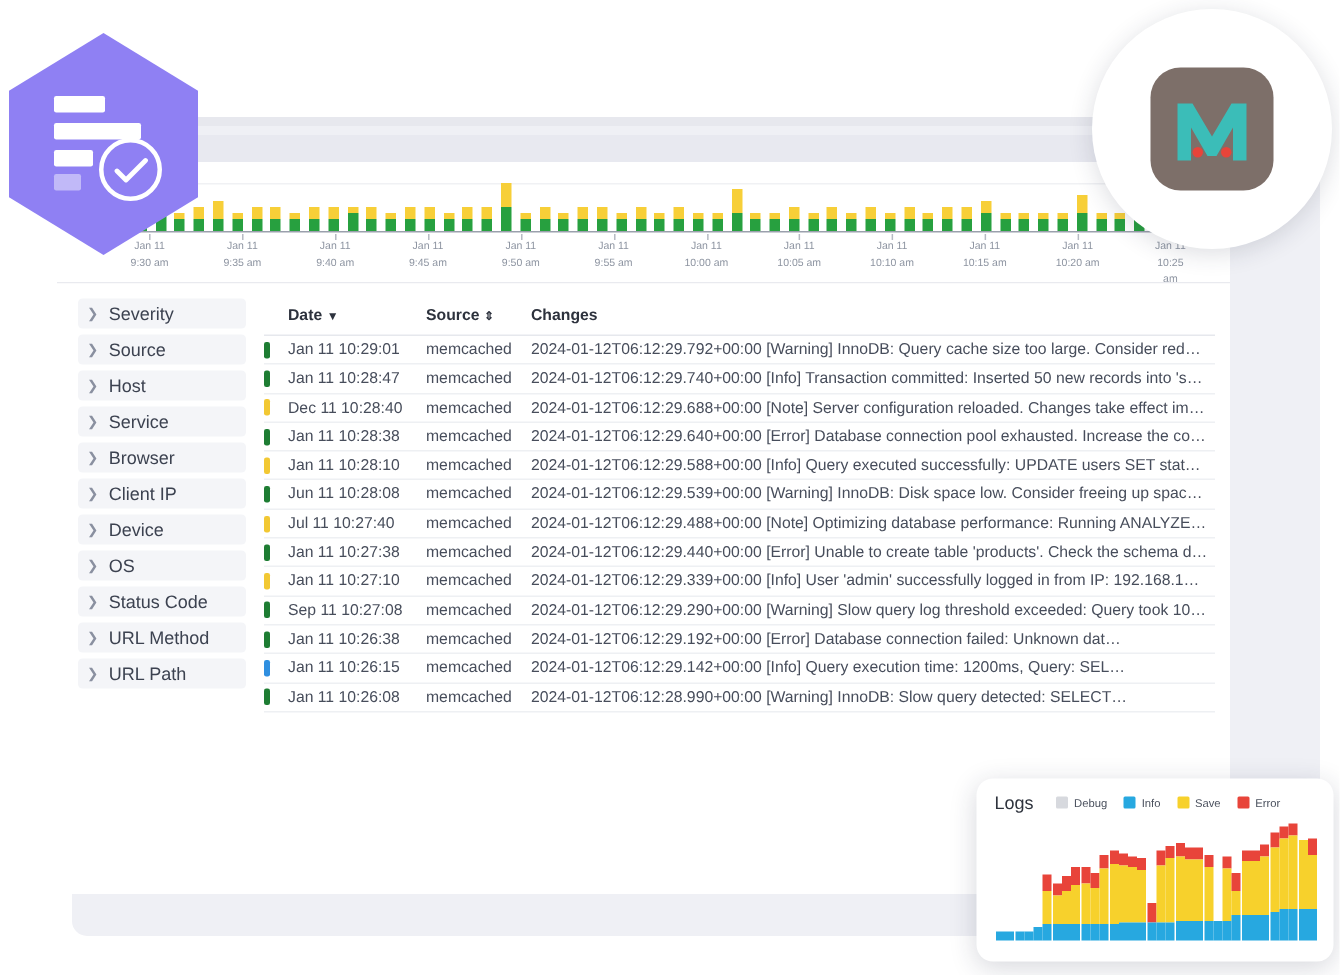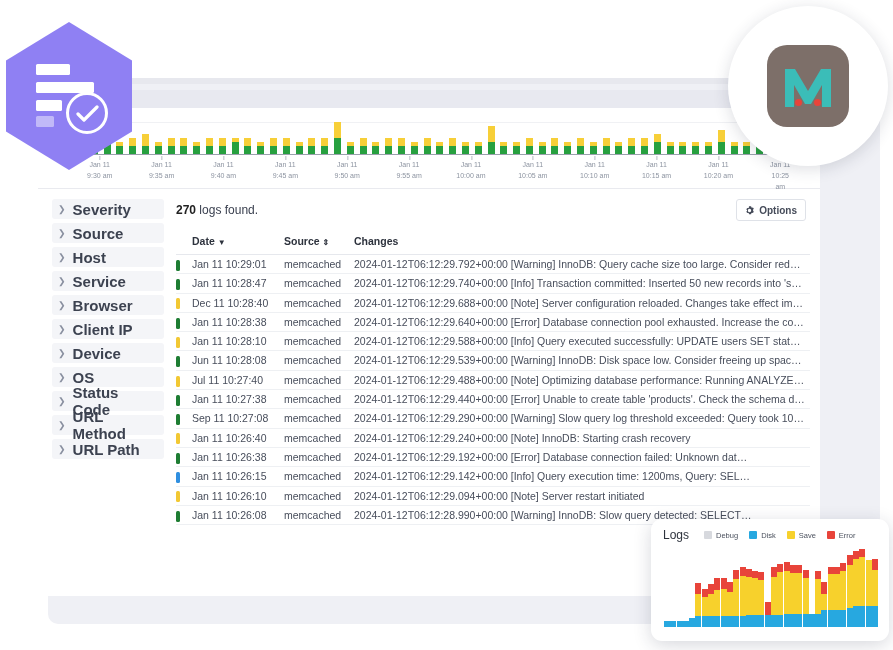--- a/index.html
+++ b/index.html
@@ -113,21 +113,21 @@
     font-family: "Liberation Sans", sans-serif;
   }
   .search-box input::placeholder { color: #b8bcc6; }
 
   .facet {
     display: flex; align-items: center; gap: 7px;
     height: 20px; margin-bottom: 4px; padding: 0 6px;
     background: #f4f5f8; border-radius: 3px; cursor: pointer;
   }
   .facet .chev { color: #8a90a0; font-size: 9px; line-height: 1; }
-  .facet .flabel { font-size: 15px; font-weight: 700; color: #3c4250; }
+  .facet .flabel { font-size: 12px; font-weight: 400; color: #3c4250; }
 
   .results { flex: 1; padding: 10px 10px 0 4px; min-width:0; }
   .results-head {
     display: flex; align-items: center; justify-content: space-between;
     margin-bottom: 9px; padding-right: 4px;
   }
   .count-text { font-size: 12px; color: #3b4150; }
   .count-text b { font-weight: 700; color: #222; }
   .btn-options {
     display: inline-flex; align-items: center; gap: 5px;
@@ -572,31 +572,20 @@
               <span class="flabel">URL Method</span>
             </div>
             <div class="facet">
               <span class="chev">❯</span>
               <span class="flabel">URL Path</span>
             </div>
           </div>
       </div>
 
       <div class="results">
-        <div class="results-head">
-          <div class="count-text">
-            <b>270</b><span> logs found.</span>
-          </div>
-          <button class="btn-options">
-            <svg width="9" height="9" viewBox="0 0 16 16">
-              <path fill="#454b59" d="M8 5a3 3 0 100 6 3 3 0 000-6zm6.4 3.9l1.3 1-1.5 2.6-1.6-.5a6 6 0 01-1.4.8l-.3 1.7H7.1l-.3-1.7a6 6 0 01-1.4-.8l-1.6.5L2.3 9.9l1.3-1a6 6 0 010-1.8l-1.3-1 1.5-2.6 1.6.5a6 6 0 011.4-.8L7.1.5h3.8l.3 1.7c.5.2 1 .5 1.4.8l1.6-.5 1.5 2.6-1.3 1a6 6 0 010 1.8z"></path>
-            </svg>
-            <span>Options</span>
-          </button>
-        </div>
 
         <table class="logs">
           <thead>
             <tr>
               <th class="td-sev"></th>
               <th class="td-date th-date">
                 <span>Date</span><span class="sort-ind">▼</span>
               </th>
               <th class="td-source">
                 <span>Source</span><span class="sort-ind">⇕</span>
@@ -649,48 +638,42 @@
                 <td class="td-source">memcached</td>
                 <td class="td-msg">2024-01-12T06:12:29.488+00:00 [Note] Optimizing database performance: Running ANALYZE TABLE for all tables.</td>
               </tr>
               <tr>
                 <td class="td-sev"><span class="sev-pill" style="background:#1e7d33"></span></td>
                 <td class="td-date">Jan 11 10:27:38</td>
                 <td class="td-source">memcached</td>
                 <td class="td-msg">2024-01-12T06:12:29.440+00:00 [Error] Unable to create table 'products'. Check the schema definition.</td>
               </tr>
               <tr>
+                <td class="td-sev"><span class="sev-pill" style="background:#f2c833"></span></td>
+                <td class="td-date">Jan 11 10:27:10</td>
+                <td class="td-source">memcached</td>
+                <td class="td-msg">2024-01-12T06:12:29.339+00:00 [Info] User 'admin' successfully logged in from IP: 192.168.1…</td>
+              </tr>
+              <tr>
                 <td class="td-sev"><span class="sev-pill" style="background:#1e7d33"></span></td>
                 <td class="td-date">Sep 11 10:27:08</td>
                 <td class="td-source">memcached</td>
                 <td class="td-msg">2024-01-12T06:12:29.290+00:00 [Warning] Slow query log threshold exceeded: Query took 1000ms</td>
               </tr>
               <tr>
-                <td class="td-sev"><span class="sev-pill" style="background:#f2c833"></span></td>
-                <td class="td-date">Jan 11 10:26:40</td>
-                <td class="td-source">memcached</td>
-                <td class="td-msg">2024-01-12T06:12:29.240+00:00 [Note] InnoDB: Starting crash recovery</td>
-              </tr>
-              <tr>
                 <td class="td-sev"><span class="sev-pill" style="background:#1e7d33"></span></td>
                 <td class="td-date">Jan 11 10:26:38</td>
                 <td class="td-source">memcached</td>
                 <td class="td-msg">2024-01-12T06:12:29.192+00:00 [Error] Database connection failed: Unknown dat…</td>
               </tr>
               <tr>
                 <td class="td-sev"><span class="sev-pill" style="background:#2f8fe0"></span></td>
                 <td class="td-date">Jan 11 10:26:15</td>
                 <td class="td-source">memcached</td>
                 <td class="td-msg">2024-01-12T06:12:29.142+00:00 [Info] Query execution time: 1200ms, Query: SEL…</td>
-              </tr>
-              <tr>
-                <td class="td-sev"><span class="sev-pill" style="background:#f2c833"></span></td>
-                <td class="td-date">Jan 11 10:26:10</td>
-                <td class="td-source">memcached</td>
-                <td class="td-msg">2024-01-12T06:12:29.094+00:00 [Note] Server restart initiated</td>
               </tr>
               <tr>
                 <td class="td-sev"><span class="sev-pill" style="background:#1e7d33"></span></td>
                 <td class="td-date">Jan 11 10:26:08</td>
                 <td class="td-source">memcached</td>
                 <td class="td-msg">2024-01-12T06:12:28.990+00:00 [Warning] InnoDB: Slow query detected: SELECT…</td>
               </tr>
             </tbody>
         </table>
       </div>
@@ -723,21 +706,21 @@
 
   <div class="float-chart">
     <div class="fc-legend">
       <span class="fc-title">Logs</span>
       <span class="fc-item">
         <span class="fc-swatch" style="background:#d7d9de"></span>
         <span>Debug</span>
       </span>
       <span class="fc-item">
         <span class="fc-swatch" style="background:#27a8e0"></span>
-        <span>Disk</span>
+        <span>Info</span>
       </span>
       <span class="fc-item">
         <span class="fc-swatch" style="background:#f7d12c"></span>
         <span>Save</span>
       </span>
       <span class="fc-item">
         <span class="fc-swatch" style="background:#e8443a"></span>
         <span>Error</span>
       </span>
     </div>

